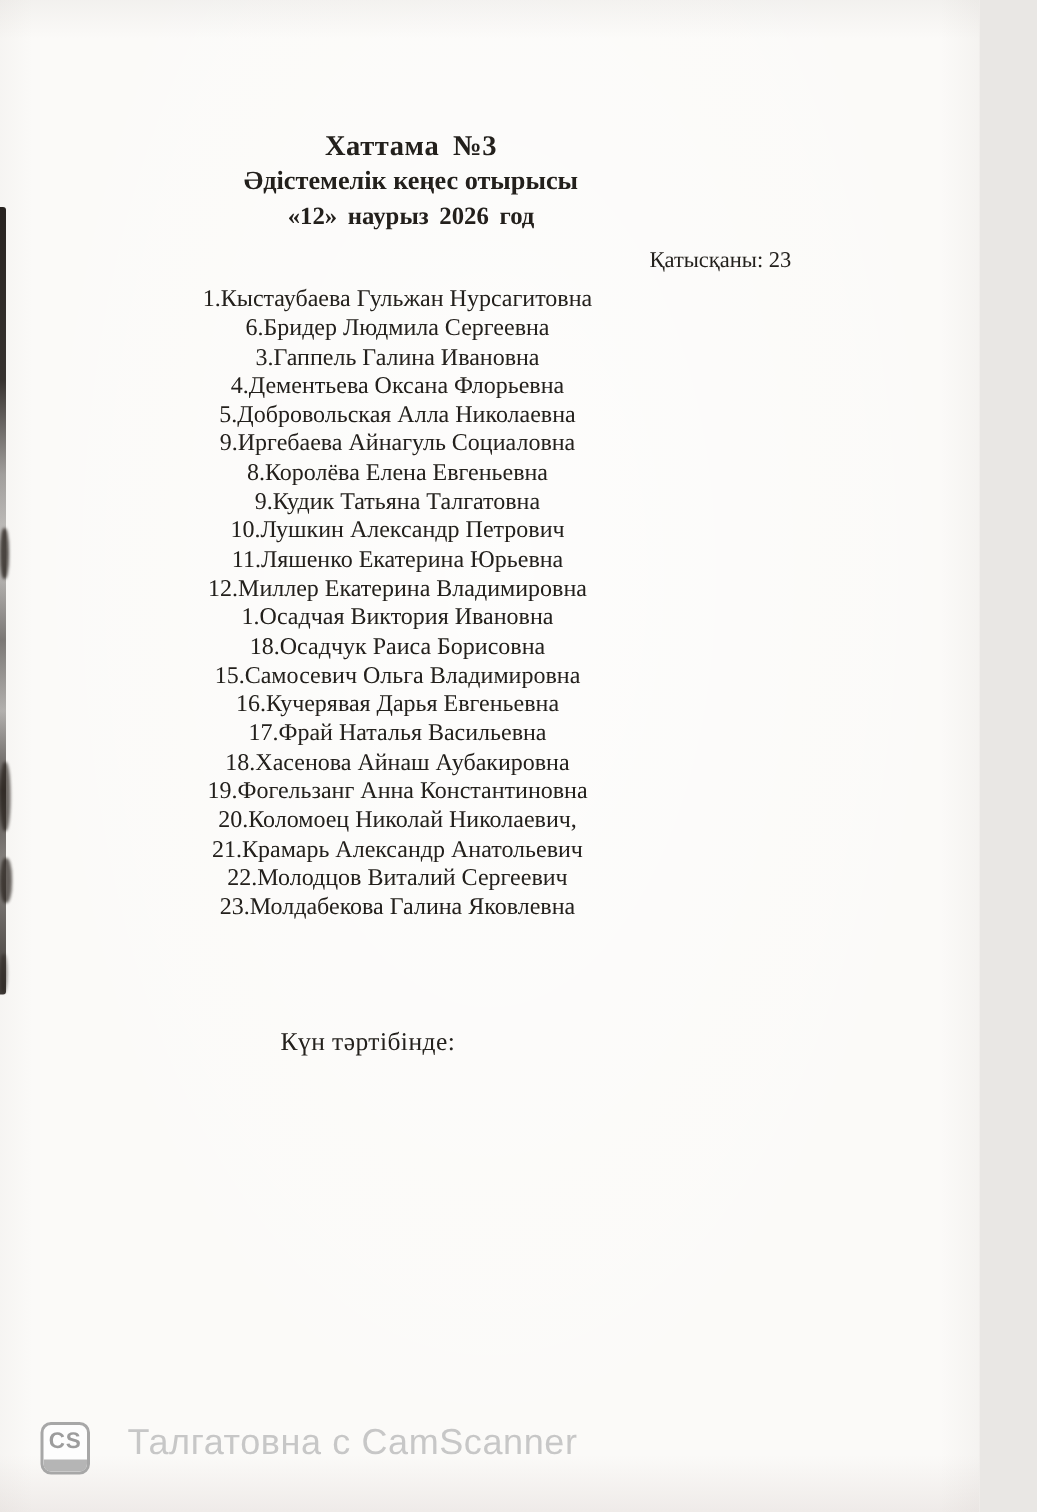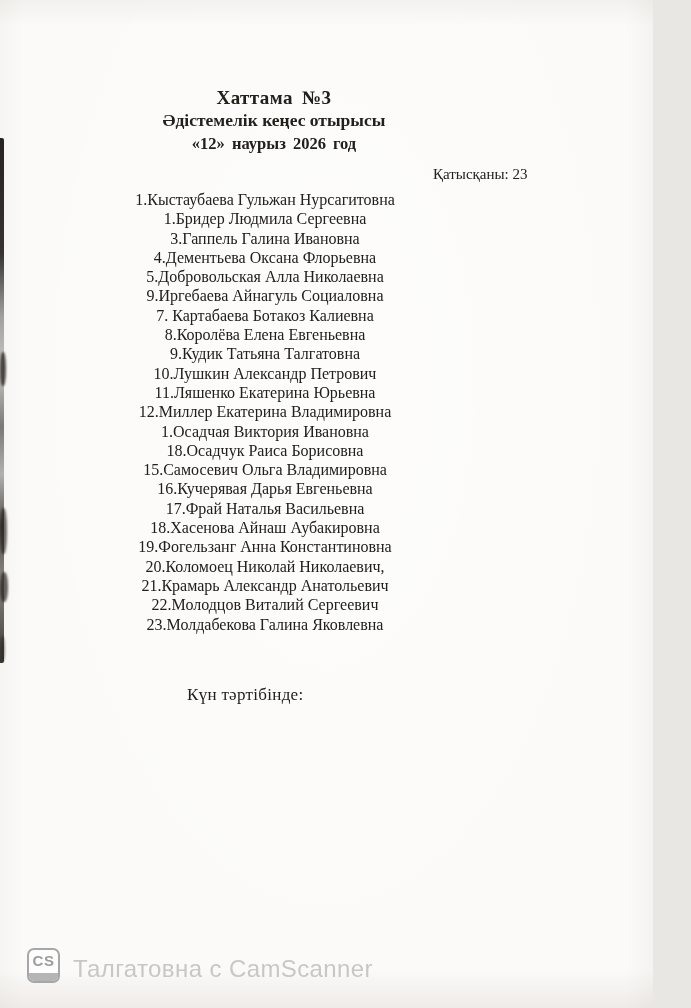--- a/index.html
+++ b/index.html
@@ -61,21 +61,21 @@
   }
   .attendee-line{white-space:nowrap;}
 
   .agenda{
     position:absolute;left:187px;top:685px;
     font-size:17px;font-weight:normal;letter-spacing:0.3px;
   }
 
   .watermark{
     position:absolute;left:27px;top:948px;
-    display:flex;align-items:flex-end;gap:13px;
+    display:flex;align-items:flex-start;gap:25px;
     font-family:"Liberation Sans","DejaVu Sans",sans-serif;
   }
   .cs-icon{
     position:relative;width:33px;height:35px;box-sizing:border-box;
     border:2.5px solid #a7a7a7;border-radius:7px;background:#fdfdfd;
     overflow:hidden;flex:0 0 auto;
   }
   .cs-icon-label{
     position:absolute;top:2px;left:0;right:0;text-align:center;
     font-weight:bold;font-size:15px;color:#9c9c9c;letter-spacing:0.5px;
@@ -101,26 +101,25 @@
   <div class="header">
     <div class="t1">Хаттама  №3</div>
     <div class="t2">Әдістемелік кеңес отырысы</div>
     <div class="t3">«12» наурыз  2026 год</div>
   </div>
 
   <div class="attendance">Қатысқаны: 23</div>
 
   <div class="attendees">
       <div class="attendee-line">1.Кыстаубаева Гульжан Нурсагитовна</div>
-      <div class="attendee-line">1.Бридер Людмила Сергеевна</div>
+      <div class="attendee-line">6.Бридер Людмила Сергеевна</div>
       <div class="attendee-line">3.Гаппель Галина Ивановна</div>
       <div class="attendee-line">4.Дементьева Оксана Флорьевна</div>
       <div class="attendee-line">5.Добровольская Алла Николаевна</div>
       <div class="attendee-line">9.Иргебаева Айнагуль Социаловна</div>
-      <div class="attendee-line">7. Картабаева Ботакоз Калиевна</div>
       <div class="attendee-line">8.Королёва Елена Евгеньевна</div>
       <div class="attendee-line">9.Кудик Татьяна Талгатовна</div>
       <div class="attendee-line">10.Лушкин Александр Петрович</div>
       <div class="attendee-line">11.Ляшенко Екатерина Юрьевна</div>
       <div class="attendee-line">12.Миллер Екатерина Владимировна</div>
       <div class="attendee-line">1.Осадчая Виктория Ивановна</div>
       <div class="attendee-line">18.Осадчук Раиса Борисовна</div>
       <div class="attendee-line">15.Самосевич Ольга Владимировна</div>
       <div class="attendee-line">16.Кучерявая Дарья Евгеньевна</div>
       <div class="attendee-line">17.Фрай Наталья Васильевна</div>

